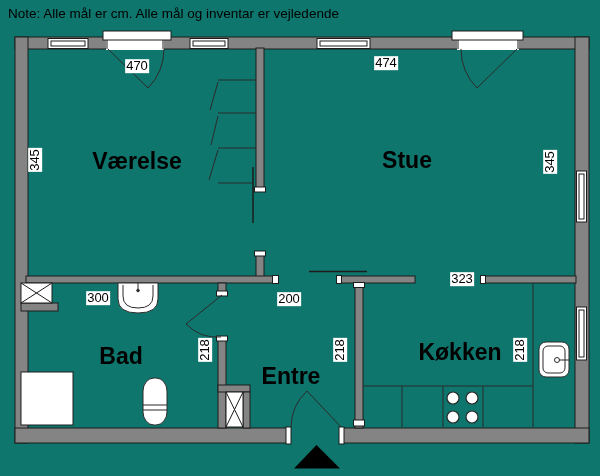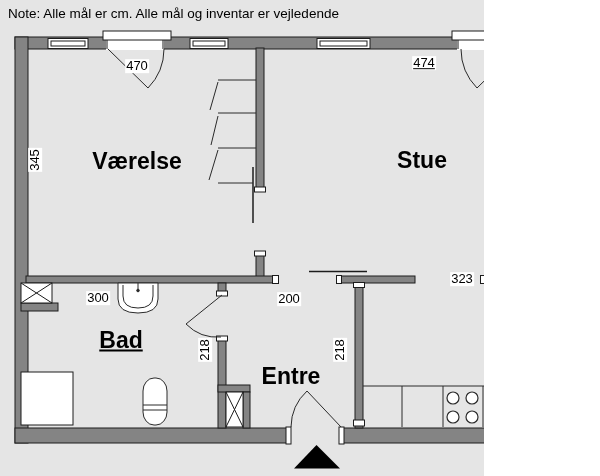--- a/index.html
+++ b/index.html
@@ -1,16 +1,16 @@
 <!DOCTYPE html>
 <html><head>
 <meta charset="utf-8">
 <style>
   html,body{margin:0;padding:0;background:#fff;}
-  #canvas{position:relative;width:484px;height:476px;background:#e5e5e5;overflow:hidden;
+  #canvas{position:relative;width:600px;height:476px;background:#0f766e;overflow:hidden;
           font-family:"Liberation Sans",sans-serif;}
   #plan-svg{position:absolute;left:0;top:0;}
   .lbl{position:absolute;transform:translate(-50%,-50%);white-space:nowrap;color:#000;}
   .room-label{font-size:23px;font-weight:bold;}
   .dim{font-size:13px;background:#fff;padding:0 1px;line-height:1.05;}
   .dim.vert{transform:translate(-50%,-50%) rotate(-90deg);}
   .note{position:absolute;left:8px;top:6px;font-size:13.5px;color:#000;}
 </style>
 </head>
 <body>
@@ -179,26 +179,27 @@
       <line x1="559" y1="360" x2="569" y2="360"></line>
       <circle cx="557" cy="360" r="2.5"></circle>
     </g>
 
     <g>
       <path d="M316.5,445 L340,468.5 L294,468.5 Z" fill="#000000"></path>
     </g>
   </svg>
 
   <div class="lbl room-label" style="left:137px;top:161px;">Værelse</div>
-  <div class="lbl room-label" style="left:422px;top:160px;">Stue</div>
-  <div class="lbl room-label" style="left:121px;top:340px;text-decoration:underline;">Bad</div>
+  <div class="lbl room-label" style="left:407px;top:160px;">Stue</div>
+  <div class="lbl room-label" style="left:121px;top:356px;">Bad</div>
   <div class="lbl room-label" style="left:291px;top:352px;margin-top:24px;">Entre</div>
+  <div class="lbl room-label" style="left:460px;top:352px;">Køkken</div>
 
   <div class="lbl dim" style="left:137px;top:66px;">470</div>
-  <div class="lbl dim" style="left:424px;top:63px;text-decoration:underline;">474</div>
+  <div class="lbl dim" style="left:386px;top:63px;">474</div>
   <div class="lbl dim vert" style="left:35px;top:160px;">345</div>
   <div class="lbl dim vert" style="left:550px;top:162px;">345</div>
   <div class="lbl dim" style="left:98px;top:298px;">300</div>
   <div class="lbl dim" style="left:289px;top:299px;">200</div>
   <div class="lbl dim" style="left:462px;top:279px;">323</div>
   <div class="lbl dim vert" style="left:205px;top:350px;">218</div>
   <div class="lbl dim vert" style="left:340px;top:350px;">218</div>
   <div class="lbl dim vert" style="left:520px;top:350px;">218</div>
 
 </div>

